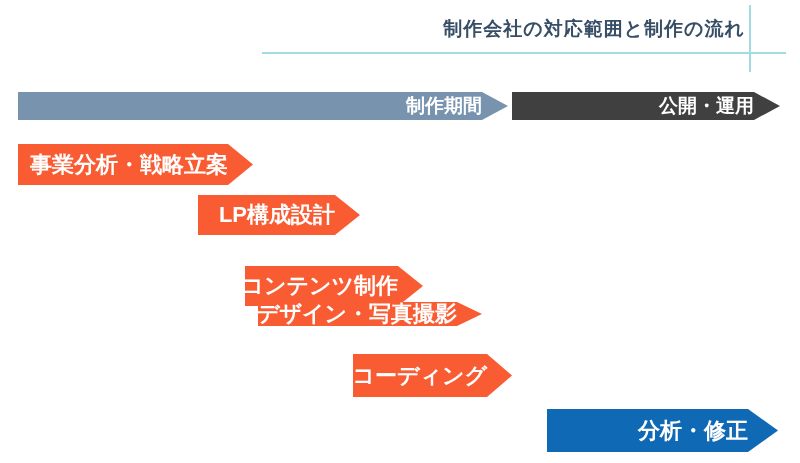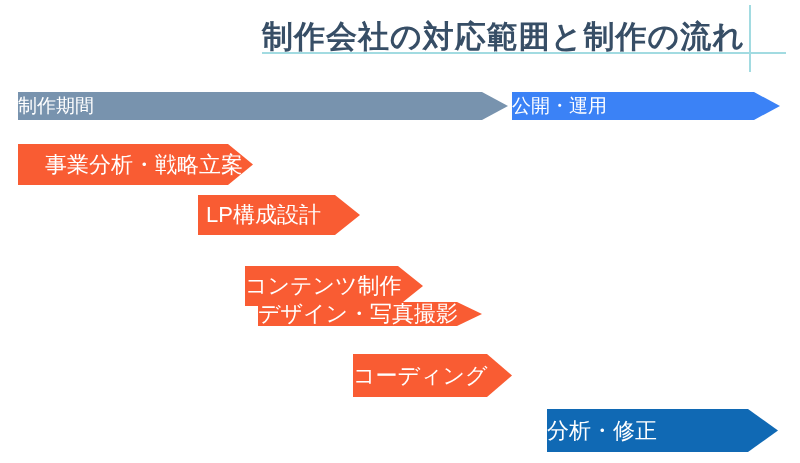--- a/index.html
+++ b/index.html
@@ -3,28 +3,28 @@
 <meta charset="utf-8">
 <style>
   html,body{margin:0;padding:0;background:#ffffff;}
   .canvas{
     position:relative;width:800px;height:463px;background:#ffffff;overflow:hidden;
     font-family:"Liberation Sans","DejaVu Sans",sans-serif;
   }
   
   .page-title{
     position:absolute;top:16px;right:55px;margin:0;
-    font-size:31px;font-weight:bold;letter-spacing:1px;white-space:nowrap;
+    font-size:19px;font-weight:bold;letter-spacing:1px;white-space:nowrap;
   }
   .hline{position:absolute;top:52px;left:262px;width:524px;height:2px;}
   .vline{position:absolute;top:5px;left:749px;width:2px;height:67px;}
   
   .arrow{
-    position:absolute;display:flex;align-items:center;justify-content:flex-start;
-    color:#ffffff;font-weight:normal;white-space:nowrap;
+    position:absolute;display:flex;align-items:center;justify-content:flex-end;
+    color:#ffffff;font-weight:bold;white-space:nowrap;
     clip-path:polygon(0 0, calc(100% - var(--tip)) 0, 100% 50%, calc(100% - var(--tip)) 100%, 0 100%);
     padding-right:var(--tip);box-sizing:border-box;
   }
   .phase{--tip:26px;top:92px;height:28px;font-size:19px;}
   .phase-1{left:18px;width:490px;}
   .phase-2{left:512px;width:268px;}
   .task{--tip:25px;font-size:22px;}
   .task-1{left:18px; top:144px;width:235px;height:41px;}
   .task-2{left:198px;top:195px;width:162px;height:40px;padding-left:8px;}
   .task-3{left:245px;top:266px;width:178px;height:40px;}
@@ -37,21 +37,21 @@
 
 <div class="canvas">
 
   <h1 class="page-title" style="color: rgb(55, 78, 102);">制作会社の対応範囲と制作の流れ</h1>
   <div class="hline" style="background-color: rgb(162, 219, 225);"></div>
   <div class="vline" style="background-color: rgb(162, 219, 225);"></div>
 
   <div class="arrow phase phase-1" style="background-color: rgb(120, 147, 174);">
     <span>制作期間</span>
   </div>
-  <div class="arrow phase phase-2" style="background-color: #3b82f6;">
+  <div class="arrow phase phase-2" style="background-color: #404040;">
     <span>公開・運用</span>
   </div>
 
   <div class="arrow task task-1" style="background-color: rgb(249, 92, 51); padding-left: 27px;">
     <span>事業分析・戦略立案</span>
   </div>
   <div class="arrow task task-2" style="background-color: rgb(249, 92, 51);">
     <span>LP構成設計</span>
   </div>
   <div class="arrow task task-3" style="background-color: rgb(249, 92, 51);">

